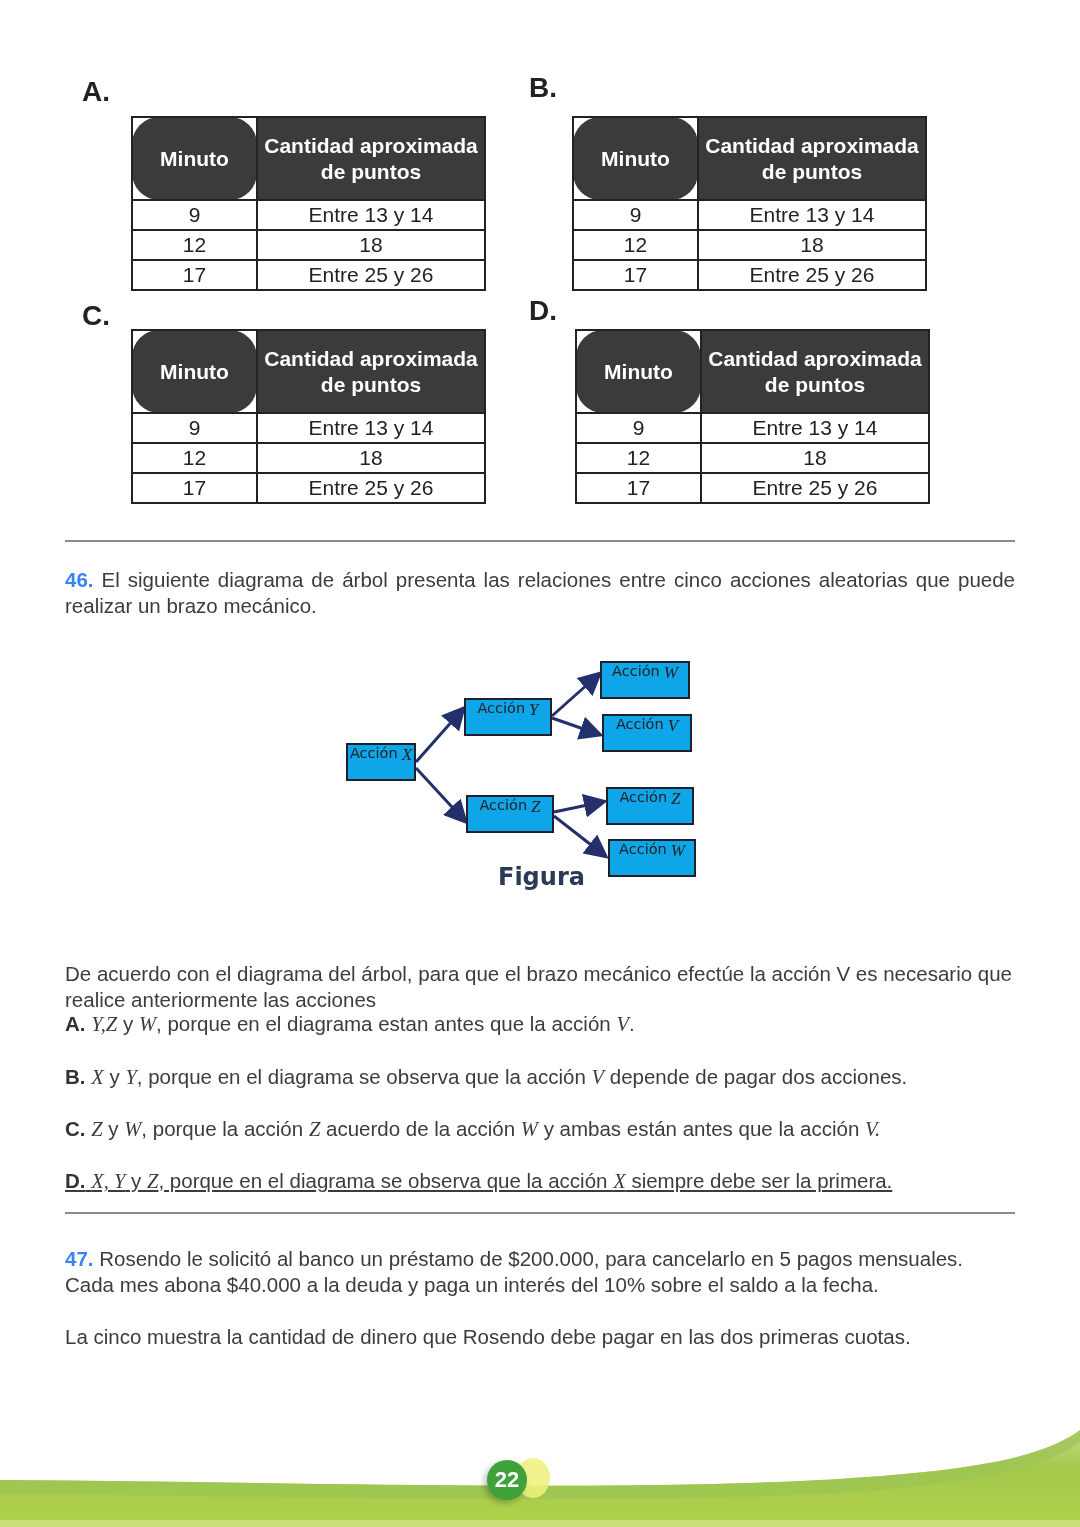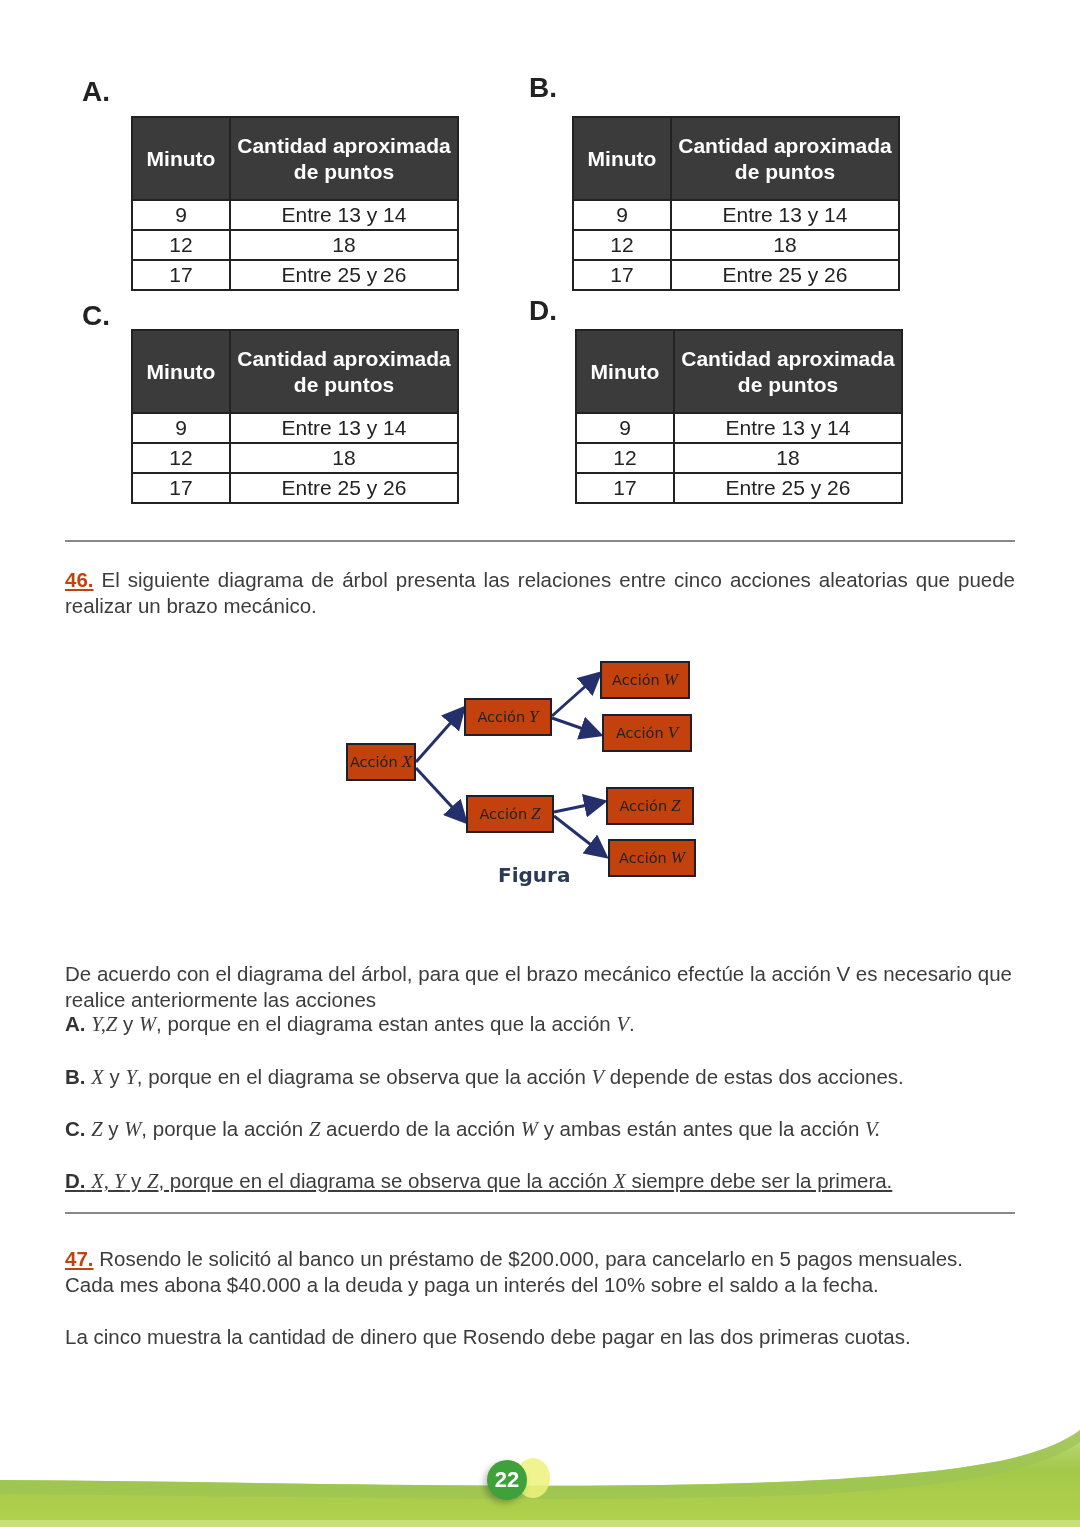--- a/index.html
+++ b/index.html
@@ -3,37 +3,37 @@
 <meta charset="utf-8">
 <style>
   * { box-sizing: border-box; margin: 0; padding: 0; }
   html, body { width: 1080px; height: 1527px; background: #ffffff; overflow: hidden; }
   body { position: relative; font-family: "Liberation Sans", sans-serif; color: #3a3a3a; }
 
   .opt-letter { position: absolute; font-weight: bold; font-size: 28px; color: #222; }
   table.pts { position: absolute; border-collapse: collapse; font-family: "Liberation Sans", sans-serif; }
   table.pts th { background: #3b3b3b; color: #fff; font-weight: bold; font-size: 21px; line-height: 26px; border: 2px solid #222; text-align: center; }
   table.pts td { font-size: 21px; color: #222; border: 2px solid #222; text-align: center; height: 30px; line-height: 26px; }
-  table.pts th.c1, table.pts td.c1 { width: 98px; }
+  table.pts th.c1, table.pts td.c1 { width: 125px; border-radius: 27px; }
   table.pts th.c2, table.pts td.c2 { width: 228px; }
   table.pts th { height: 83px; }
 
   .divider { position: absolute; left: 65px; width: 950px; height: 2px; background: #8a8a8a; }
 
   .para { position: absolute; left: 65px; width: 950px; font-size: 20.5px; line-height: 26px; color: #3c3c3c; }
   .para.justify { text-align: justify; text-align-last: left; }
-  .qnum { font-weight: bold; color: #c2410c; text-decoration: underline; }
+  .qnum { font-weight: bold; color: #3b82f6; }
   .optlbl { font-weight: bold; color: #333; }
   .var { font-family: "Liberation Serif", serif; font-style: italic; }
 
   
   .diagram { position: absolute; left: 330px; top: 650px; width: 380px; height: 250px; }
-  .node { position: absolute; border: 2.5px solid #1f1f2e; background: #c2410c; font-size: 16px; color: #222; display: flex; align-items: center; justify-content: center; white-space: nowrap; font-family: "DejaVu Sans", sans-serif; font-size: 14.5px; }
+  .node { position: absolute; border: 2.5px solid #1f1f2e; background: #0ea5e9; font-size: 16px; color: #222; display: flex; justify-content: center; white-space: nowrap; font-family: "DejaVu Sans", sans-serif; font-size: 14.5px; }
   .node .var { font-size: 17px; margin-left: 4px; }
-  .fig-caption { position: absolute; font-weight: bold; font-size: 20px; color: #2b3a57; font-family: "DejaVu Sans", sans-serif; }
+  .fig-caption { position: absolute; font-weight: bold; font-size: 24px; color: #2b3a57; font-family: "DejaVu Sans", sans-serif; }
 
   
   .footer { position: absolute; left: 0; top: 1400px; width: 1080px; height: 127px; }
   .page-badge { position: absolute; left: 487px; top: 1460px; width: 40px; height: 40px; border-radius: 50%; background: #3fa13a; color: #fff; font-weight: bold; font-size: 22px; display: flex; align-items: center; justify-content: center; box-shadow: -3px 3px 6px rgba(0,0,0,0.25); }
   .page-badge-glow { position: absolute; left: 516px; top: 1458px; width: 34px; height: 40px; border-radius: 50%; background: #eef27a; opacity: 0.85; }
 </style>
 </head>
 <body>
 
 <div class="opt-letter" style="left:82px; top:76px;">A.</div>
@@ -180,21 +180,21 @@
 
 <p class="para" style="top:933px;margin-top:28px;">De acuerdo con el diagrama del árbol, para que el brazo mecánico efectúe la acción V es necesario que realice anteriormente las acciones</p>
 
 <p class="para" style="top:1011px;">
   <span class="optlbl">A.</span>
   <span class="var">Y,Z</span><span> y </span><span class="var">W</span><span>, porque en el diagrama estan antes que la acción </span><span class="var">V</span><span>.</span>
 </p>
 
 <p class="para" style="top:1064px;">
   <span class="optlbl">B.</span>
-  <span class="var">X</span><span> y </span><span class="var">Y</span><span>, porque en el diagrama se observa que la acción </span><span class="var">V</span><span> depende de estas dos acciones.</span>
+  <span class="var">X</span><span> y </span><span class="var">Y</span><span>, porque en el diagrama se observa que la acción </span><span class="var">V</span><span> depende de pagar dos acciones.</span>
 </p>
 
 <p class="para" style="top:1116px;">
   <span class="optlbl">C.</span>
   <span class="var">Z</span><span> y </span><span class="var">W</span><span>, porque la acción </span><span class="var">Z</span><span> acuerdo de la acción </span><span class="var">W</span><span> y ambas están antes que la acción </span><span class="var">V.</span>
 </p>
 
 <p class="para" style="top:1168px;text-decoration:underline;">
   <span class="optlbl">D.</span>
   <span class="var">X, Y</span><span> y </span><span class="var">Z</span><span>, porque en el diagrama se observa que la acción </span><span class="var">X</span><span> siempre debe ser la primera.</span>

